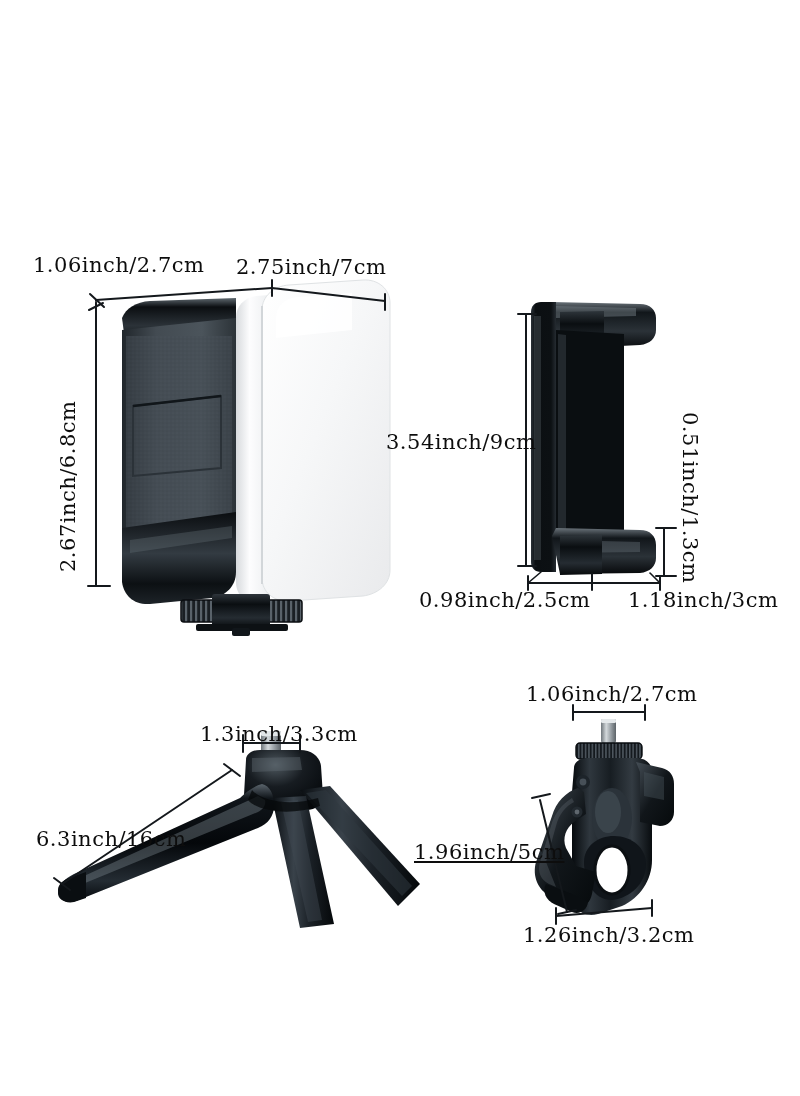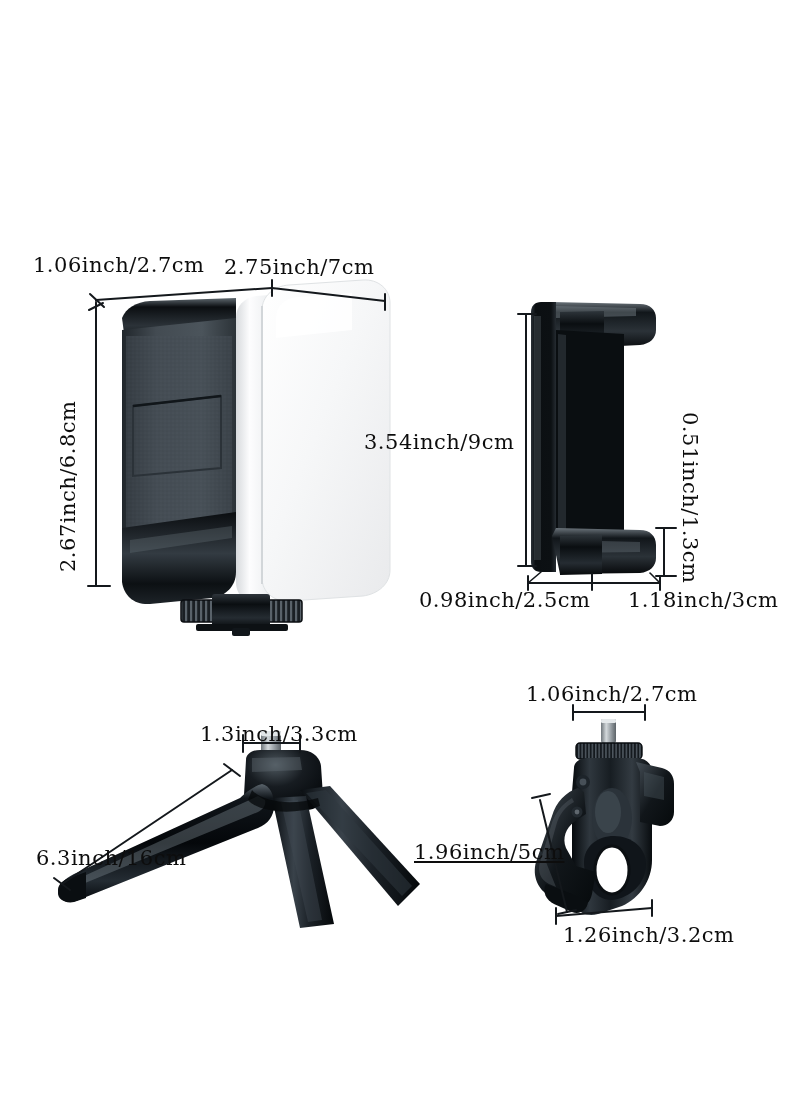--- a/index.html
+++ b/index.html
@@ -352,35 +352,35 @@
       <path d="M558,914 L576,910"></path>
 
       <path d="M556,916 L652,908"></path>
       <path d="M556,908 L556,924"></path>
       <path d="M652,900 L652,916"></path>
     </g>
   </svg>
 
   <div class="dim-label" style="left:33px; top:255px;">1.06inch/2.7cm</div>
 
-  <div class="dim-label" style="left:224px; top:257px;">2.75inch/7cm</div>
+  <div class="dim-label" style="left:236px; top:257px;">2.75inch/7cm</div>
 
   <div class="dim-label vertical" style="left:58px; top:572px;">2.67inch/6.8cm</div>
 
-  <div class="dim-label" style="left:364px; top:432px;">3.54inch/9cm</div>
+  <div class="dim-label" style="left:386px; top:432px;">3.54inch/9cm</div>
 
   <div class="dim-label vertical-cw" style="left:700px; top:412px;">0.51inch/1.3cm</div>
 
   <div class="dim-label" style="left:419px; top:590px;text-align:center;">0.98inch/2.5cm</div>
 
   <div class="dim-label" style="left:608px; top:590px;margin-left:20px;">1.18inch/3cm</div>
 
   <div class="dim-label" style="left:200px; top:709px;margin-top:15px;">1.3inch/3.3cm</div>
 
-  <div class="dim-label" style="left:36px; top:829px;margin-top:19px;">6.3inch/16cm</div>
+  <div class="dim-label" style="left:36px; top:829px;">6.3inch/16cm</div>
 
   <div class="dim-label" style="left:526px; top:684px;">1.06inch/2.7cm</div>
 
   <div class="dim-label" style="left:414px; top:842px;text-decoration:underline;">1.96inch/5cm</div>
 
-  <div class="dim-label" style="left:523px; top:925px;margin-left:40px;">1.26inch/3.2cm</div>
+  <div class="dim-label" style="left:523px; top:925px;">1.26inch/3.2cm</div>
 
 </div>
 
 </body></html>

